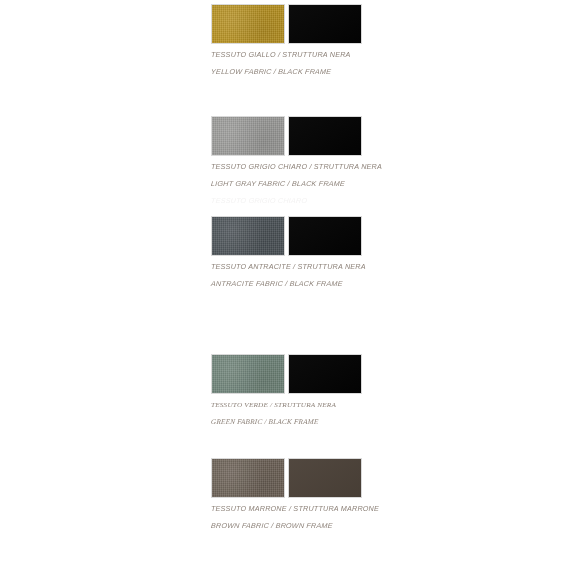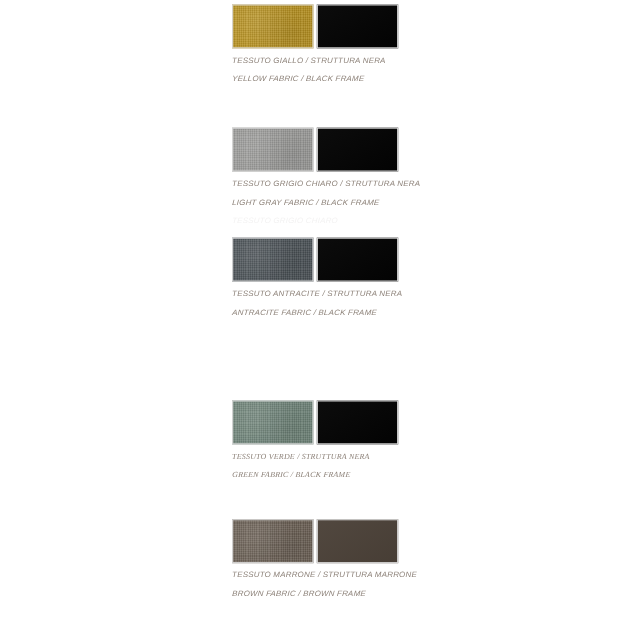--- a/index.html
+++ b/index.html
@@ -142,31 +142,31 @@
     <div class="swatch-group" style="top: 216px;">
       <div class="swatch-row">
         <div class="swatch-chip fabric-chip" title="anthracite-fabric" style="background: rgb(75, 82, 87);"></div>
         <div class="swatch-chip frame-chip solid-chip" title="black-frame" style="background: rgb(3, 3, 3);"></div>
       </div>
       <div class="caption-block">
         <div class="caption-it">TESSUTO ANTRACITE / STRUTTURA NERA</div>
         <div class="caption-en">ANTRACITE FABRIC / BLACK FRAME</div>
       </div>
     </div>
-    <div class="swatch-group" style="top: 364px; font-family: Liberation Serif, serif;">
+    <div class="swatch-group" style="top: 354px; font-family: Liberation Serif, serif;">
       <div class="swatch-row">
         <div class="swatch-chip fabric-chip" title="green-fabric" style="background: rgb(111, 132, 121);"></div>
         <div class="swatch-chip frame-chip solid-chip" title="black-frame" style="background: rgb(3, 3, 3);"></div>
       </div>
       <div class="caption-block">
         <div class="caption-it">TESSUTO VERDE / STRUTTURA NERA</div>
         <div class="caption-en">GREEN FABRIC / BLACK FRAME</div>
       </div>
     </div>
-    <div class="swatch-group" style="top: 472px;">
+    <div class="swatch-group" style="top: 458px;">
       <div class="swatch-row">
         <div class="swatch-chip fabric-chip" title="brown-fabric" style="background: rgb(108, 97, 86);"></div>
         <div class="swatch-chip frame-chip solid-chip" title="brown-frame" style="background: rgb(75, 65, 56);"></div>
       </div>
       <div class="caption-block">
         <div class="caption-it">TESSUTO MARRONE / STRUTTURA MARRONE</div>
         <div class="caption-en">BROWN FABRIC / BROWN FRAME</div>
       </div>
     </div>
   </div>

